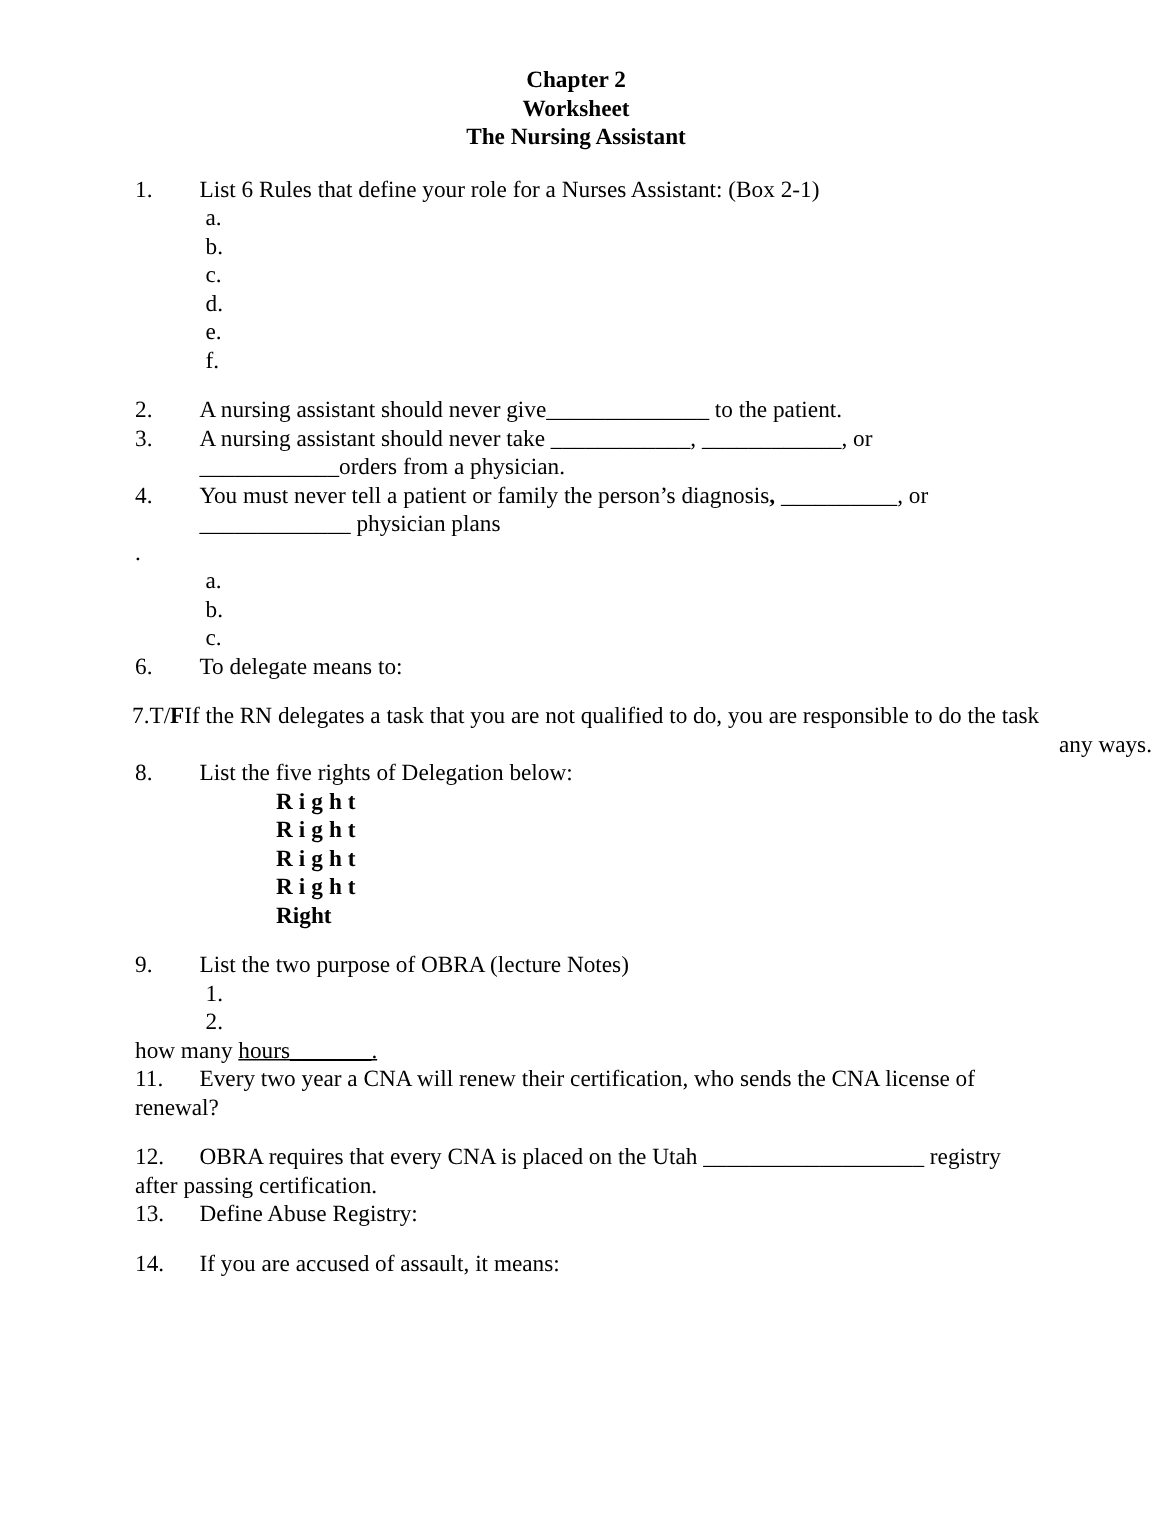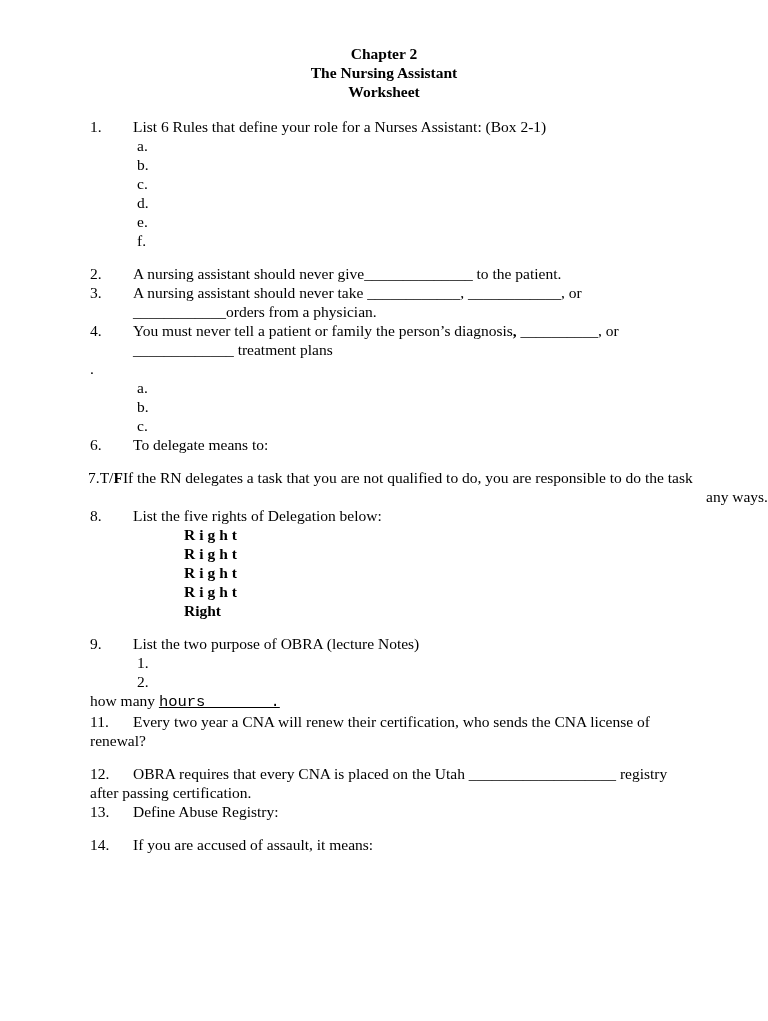--- a/index.html
+++ b/index.html
@@ -19,45 +19,45 @@
   .line.body{margin-left:133px;}
   .line.margin{margin-left:90px;}
   .line.m7{margin-left:88px;}
   .line.sub{margin-left:137px;}
   .line.rights{margin-left:184px;}
   .line.bullet{margin-left:185px;}
   .line.center{text-align:right;}
   .line.blank{min-height:0;height:14px;}
   .line.gaptitle{min-height:0;height:16px;}
   .b{font-weight:bold;}
-  .u{text-decoration:underline;font-family:Liberation Mono, monospace;}
+  .u{text-decoration:underline;}
   .sp{letter-spacing:4px;}
 </style>
 </head>
 <body>
 
 <div class="page">
   <div id="doc-lines">
       <div class="line title"><span class="b">Chapter 2</span></div>
+      <div class="line title"><span class="b">Worksheet</span></div>
       <div class="line title"><span class="b">The Nursing Assistant</span></div>
-      <div class="line title"><span class="b">Worksheet</span></div>
       <div class="line gaptitle"></div>
       <div class="line numln"><span class="qnum">1.</span><span>List 6 Rules that define your role for a Nurses Assistant: (Box 2-1)</span></div>
       <div class="line sub"><span>a.</span></div>
       <div class="line sub"><span>b.</span></div>
       <div class="line sub"><span>c.</span></div>
       <div class="line sub"><span>d.</span></div>
       <div class="line sub"><span>e.</span></div>
       <div class="line sub"><span>f.</span></div>
       <div class="line blank"></div>
       <div class="line numln"><span class="qnum">2.</span><span>A nursing assistant should never give______________ to the patient.</span></div>
       <div class="line numln"><span class="qnum">3.</span><span>A nursing assistant should never take ____________, ____________, or</span></div>
       <div class="line body"><span>____________orders from a physician.</span></div>
       <div class="line numln"><span class="qnum">4.</span><span>You must never tell a patient or family the person’s diagnosis</span><span class="b">,</span><span> __________, or</span></div>
-      <div class="line body"><span>_____________ treatment plans</span></div>
+      <div class="line body"><span>_____________ physician plans</span></div>
       <div class="line margin"><span>.</span></div>
       <div class="line sub"><span>a.</span></div>
       <div class="line sub"><span>b.</span></div>
       <div class="line sub"><span>c.</span></div>
       <div class="line numln"><span class="qnum">6.</span><span>To delegate means to:</span></div>
       <div class="line blank"></div>
       <div class="line m7"><span>7.T/</span><span class="b">F</span><span>If the RN delegates a task that you are not qualified to do, you are responsible to do the task</span></div>
       <div class="line center"><span>any ways.</span></div>
       <div class="line numln"><span class="qnum">8.</span><span>List the five rights of Delegation below:</span></div>
       <div class="line rights"><span class="b sp">Right</span></div>

